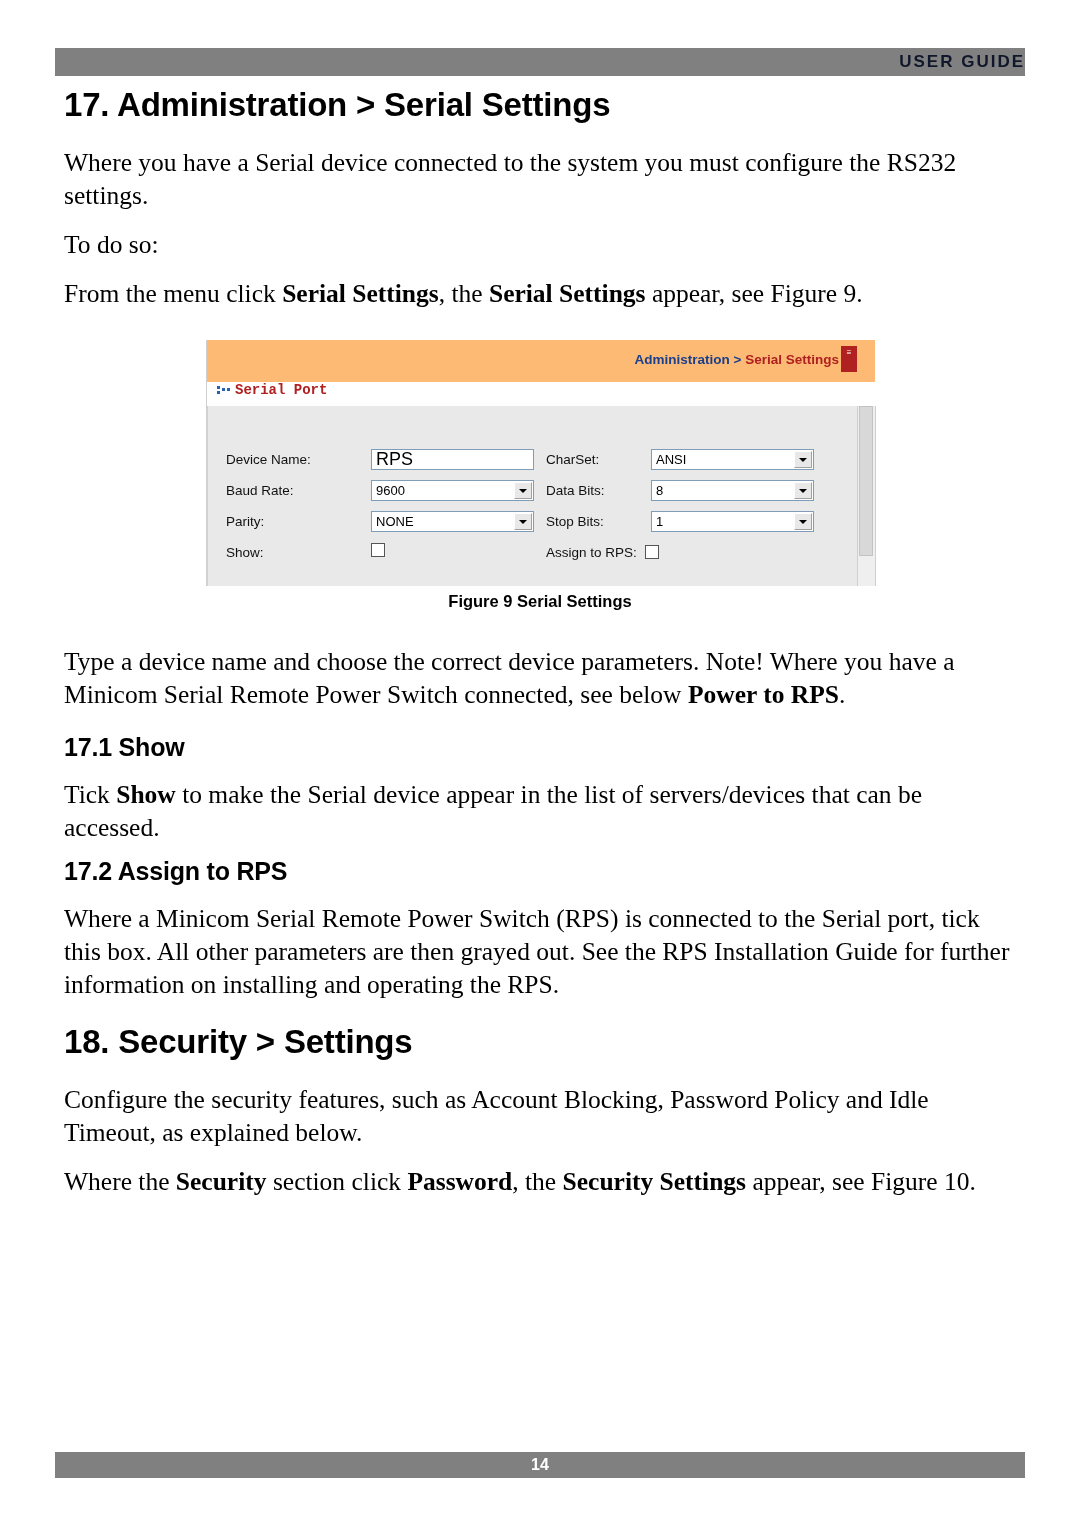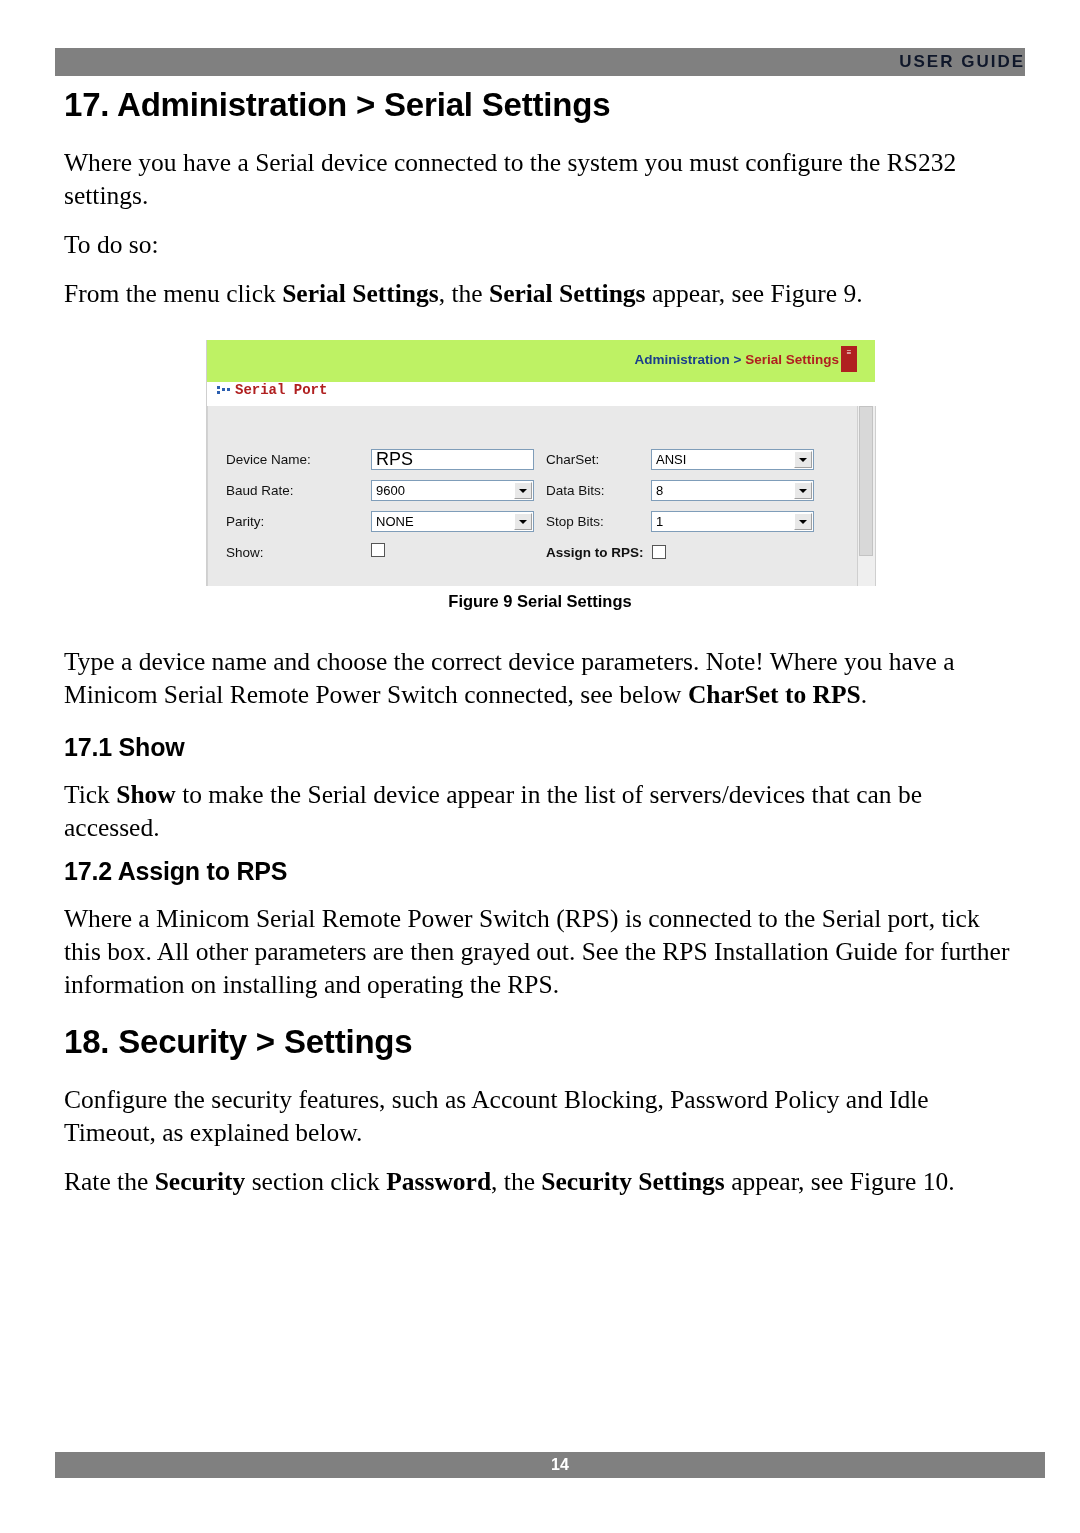--- a/index.html
+++ b/index.html
@@ -48,21 +48,20 @@
     width: 970px;
     height: 26px;
     background: #808080;
     color: #ffffff;
     font-family: "Liberation Sans", sans-serif;
     font-weight: bold;
     font-size: 16px;
     display: flex;
     align-items: center;
     justify-content: center;
-    padding-left: 20px;
   }
 
   
   .content {
     position: absolute;
     left: 64px;
     top: 86px;
     width: 952px;
   }
 
@@ -112,21 +111,21 @@
     width: 668px;
     height: 246px;
     background: #ffffff;
     border-left: 1px solid #cfcfcf;
     box-sizing: border-box;
   }
   .fig-topbar {
     position: absolute;
     left: 0; top: 0;
     width: 668px; height: 42px;
-    background: #bef264;
+    background: #fdba74;
   }
   .breadcrumb {
     position: absolute;
     right: 36px;
     top: 12px;
     font-family: "Liberation Sans", sans-serif;
     font-size: 13.5px;
     font-weight: bold;
     color: #1b3f8b;
     white-space: nowrap;
@@ -278,21 +277,21 @@
     height: 14px;
     border: 1px solid #555555;
     background: #ffffff;
     box-sizing: border-box;
     display: inline-block;
   }
   .assign-inline {
     display: flex;
     align-items: center;
   }
-  .assign-inline .lbl { margin-right: 8px; font-weight: bold; }
+  .assign-inline .lbl { margin-right: 8px; }
 
   .fig-caption {
     width: 668px;
     text-align: center;
     font-family: "Liberation Sans", sans-serif;
     font-weight: bold;
     font-size: 16.5px;
     margin-top: 6px;
   }
 </style>
@@ -415,21 +414,21 @@
         </div>
 
       </div>
 
       <div class="fig-caption">Figure 9 Serial Settings</div>
     </div>
 
     <div class="sp-34"></div>
 
     <p class="body">
-      <span>Type a device name and choose the correct device parameters. Note! Where you have a Minicom Serial Remote Power Switch connected, see below </span><b>CharSet to RPS</b><span>.</span>
+      <span>Type a device name and choose the correct device parameters. Note! Where you have a Minicom Serial Remote Power Switch connected, see below </span><b>Power to RPS</b><span>.</span>
     </p>
 
     <div class="sp-22"></div>
 
     <h2 class="section">17.1 Show</h2>
 
     <div class="sp-16"></div>
 
     <p class="body">
       <span>Tick </span><b>Show</b><span> to make the Serial device appear in the list of servers/devices that can be accessed.</span>
@@ -447,21 +446,21 @@
 
     <h1 class="chapter">18. Security &gt; Settings</h1>
 
     <div class="sp-22"></div>
 
     <p class="body">Configure the security features, such as Account Blocking, Password Policy and Idle Timeout, as explained below.</p>
 
     <div class="sp-16"></div>
 
     <p class="body">
-      <span>Rate the </span><b>Security</b><span> section click </span><b>Password</b><span>, the </span><b>Security Settings</b><span> appear, see Figure 10.</span>
+      <span>Where the </span><b>Security</b><span> section click </span><b>Password</b><span>, the </span><b>Security Settings</b><span> appear, see Figure 10.</span>
     </p>
 
   </div>
 
   <div class="footer-bar">
     <span>14</span>
   </div>
 
 </div>
 

